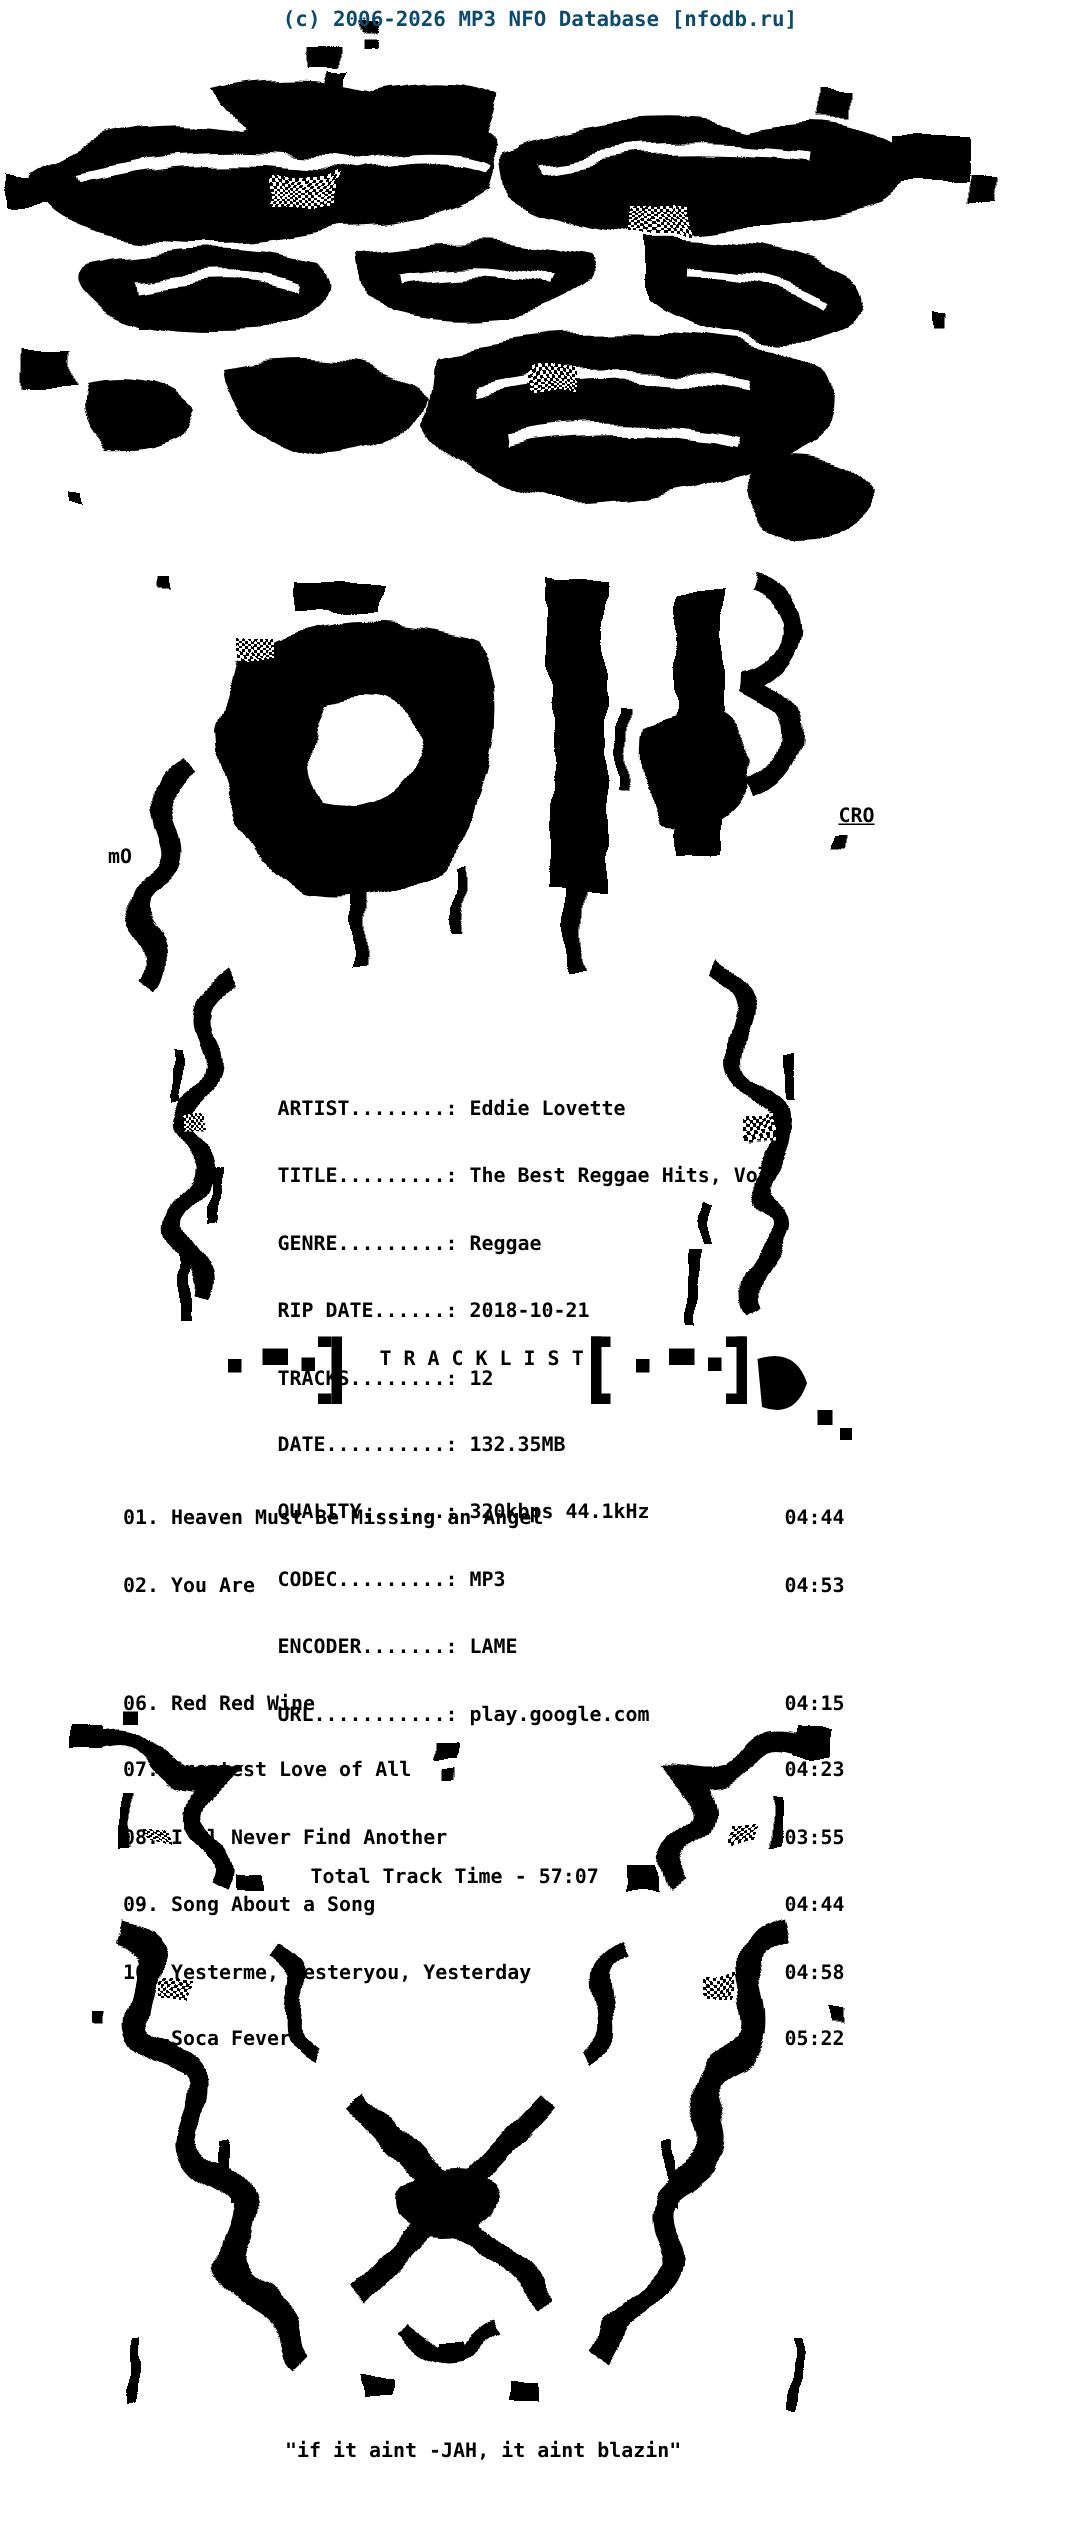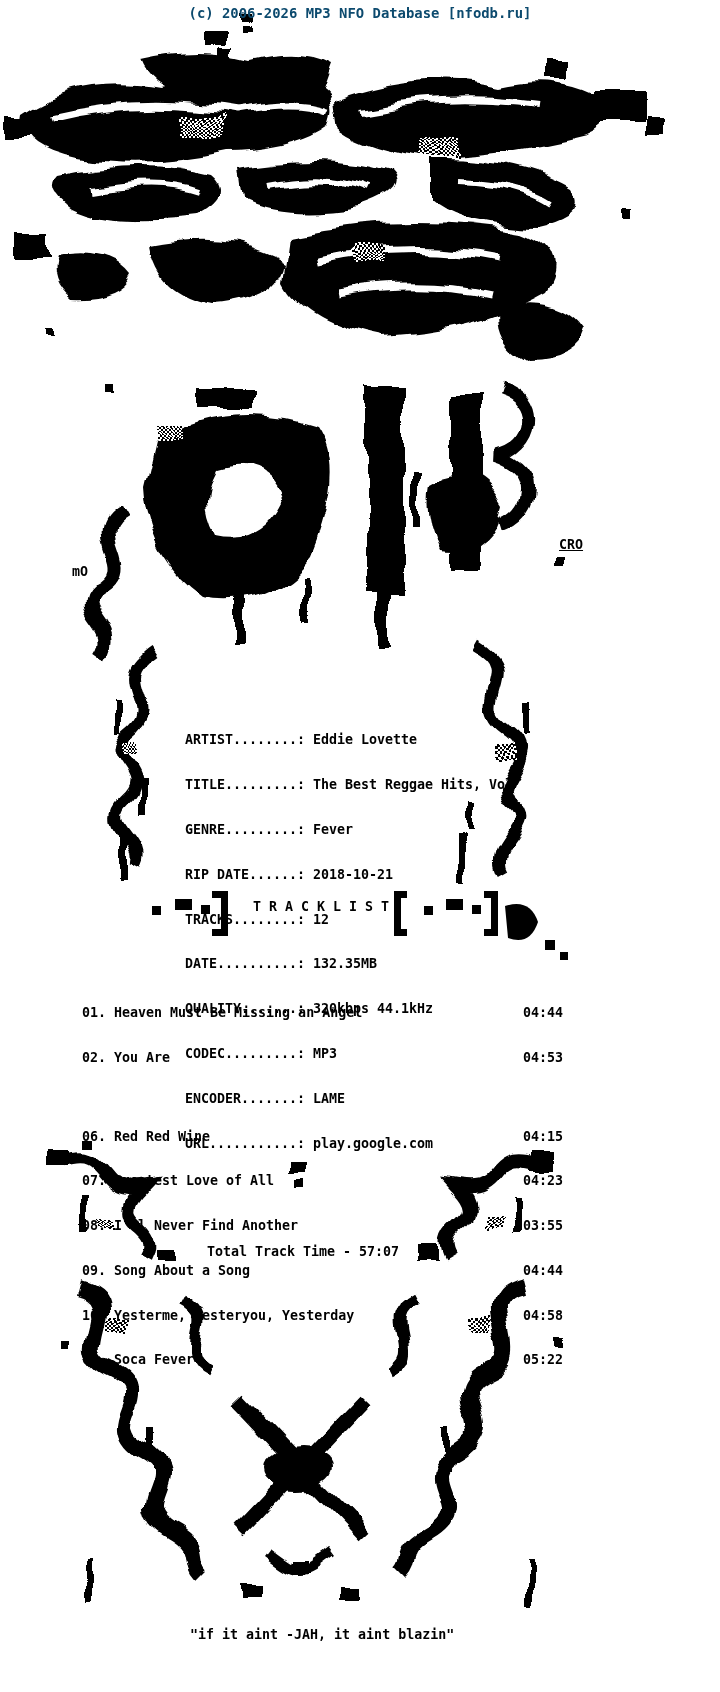--- a/index.html
+++ b/index.html
@@ -169,21 +169,21 @@
   <div class="abs header-line">(c) 2006-2026 MP3 NFO Database [nfodb.ru]</div>
 
   <div id="sig-left" class="abs mono">mO</div>
   <div id="sig-right" class="abs mono">CRO</div>
 
   <div id="release-info" class="abs mono">
   <div class="info-row"><span class="lbl">ARTIST........:</span><span class="val">Eddie Lovette</span></div>
 
   <div class="info-row"><span class="lbl">TITLE.........:</span><span class="val">The Best Reggae Hits, Vol</span></div>
 
-  <div class="info-row"><span class="lbl">GENRE.........:</span><span class="val">Fever</span></div>
+  <div class="info-row"><span class="lbl">GENRE.........:</span><span class="val">Reggae</span></div>
 
   <div class="info-row"><span class="lbl">RIP DATE......:</span><span class="val">2018-10-21</span></div>
 
   <div class="info-row"><span class="lbl">TRACKS........:</span><span class="val">12</span></div>
 
   <div class="info-row"><span class="lbl">DATE..........:</span><span class="val">132.35MB</span></div>
 
   <div class="info-row"><span class="lbl">QUALITY.......:</span><span class="val">320kbps 44.1kHz</span></div>
 
   <div class="info-row"><span class="lbl">CODEC.........:</span><span class="val">MP3</span></div>

